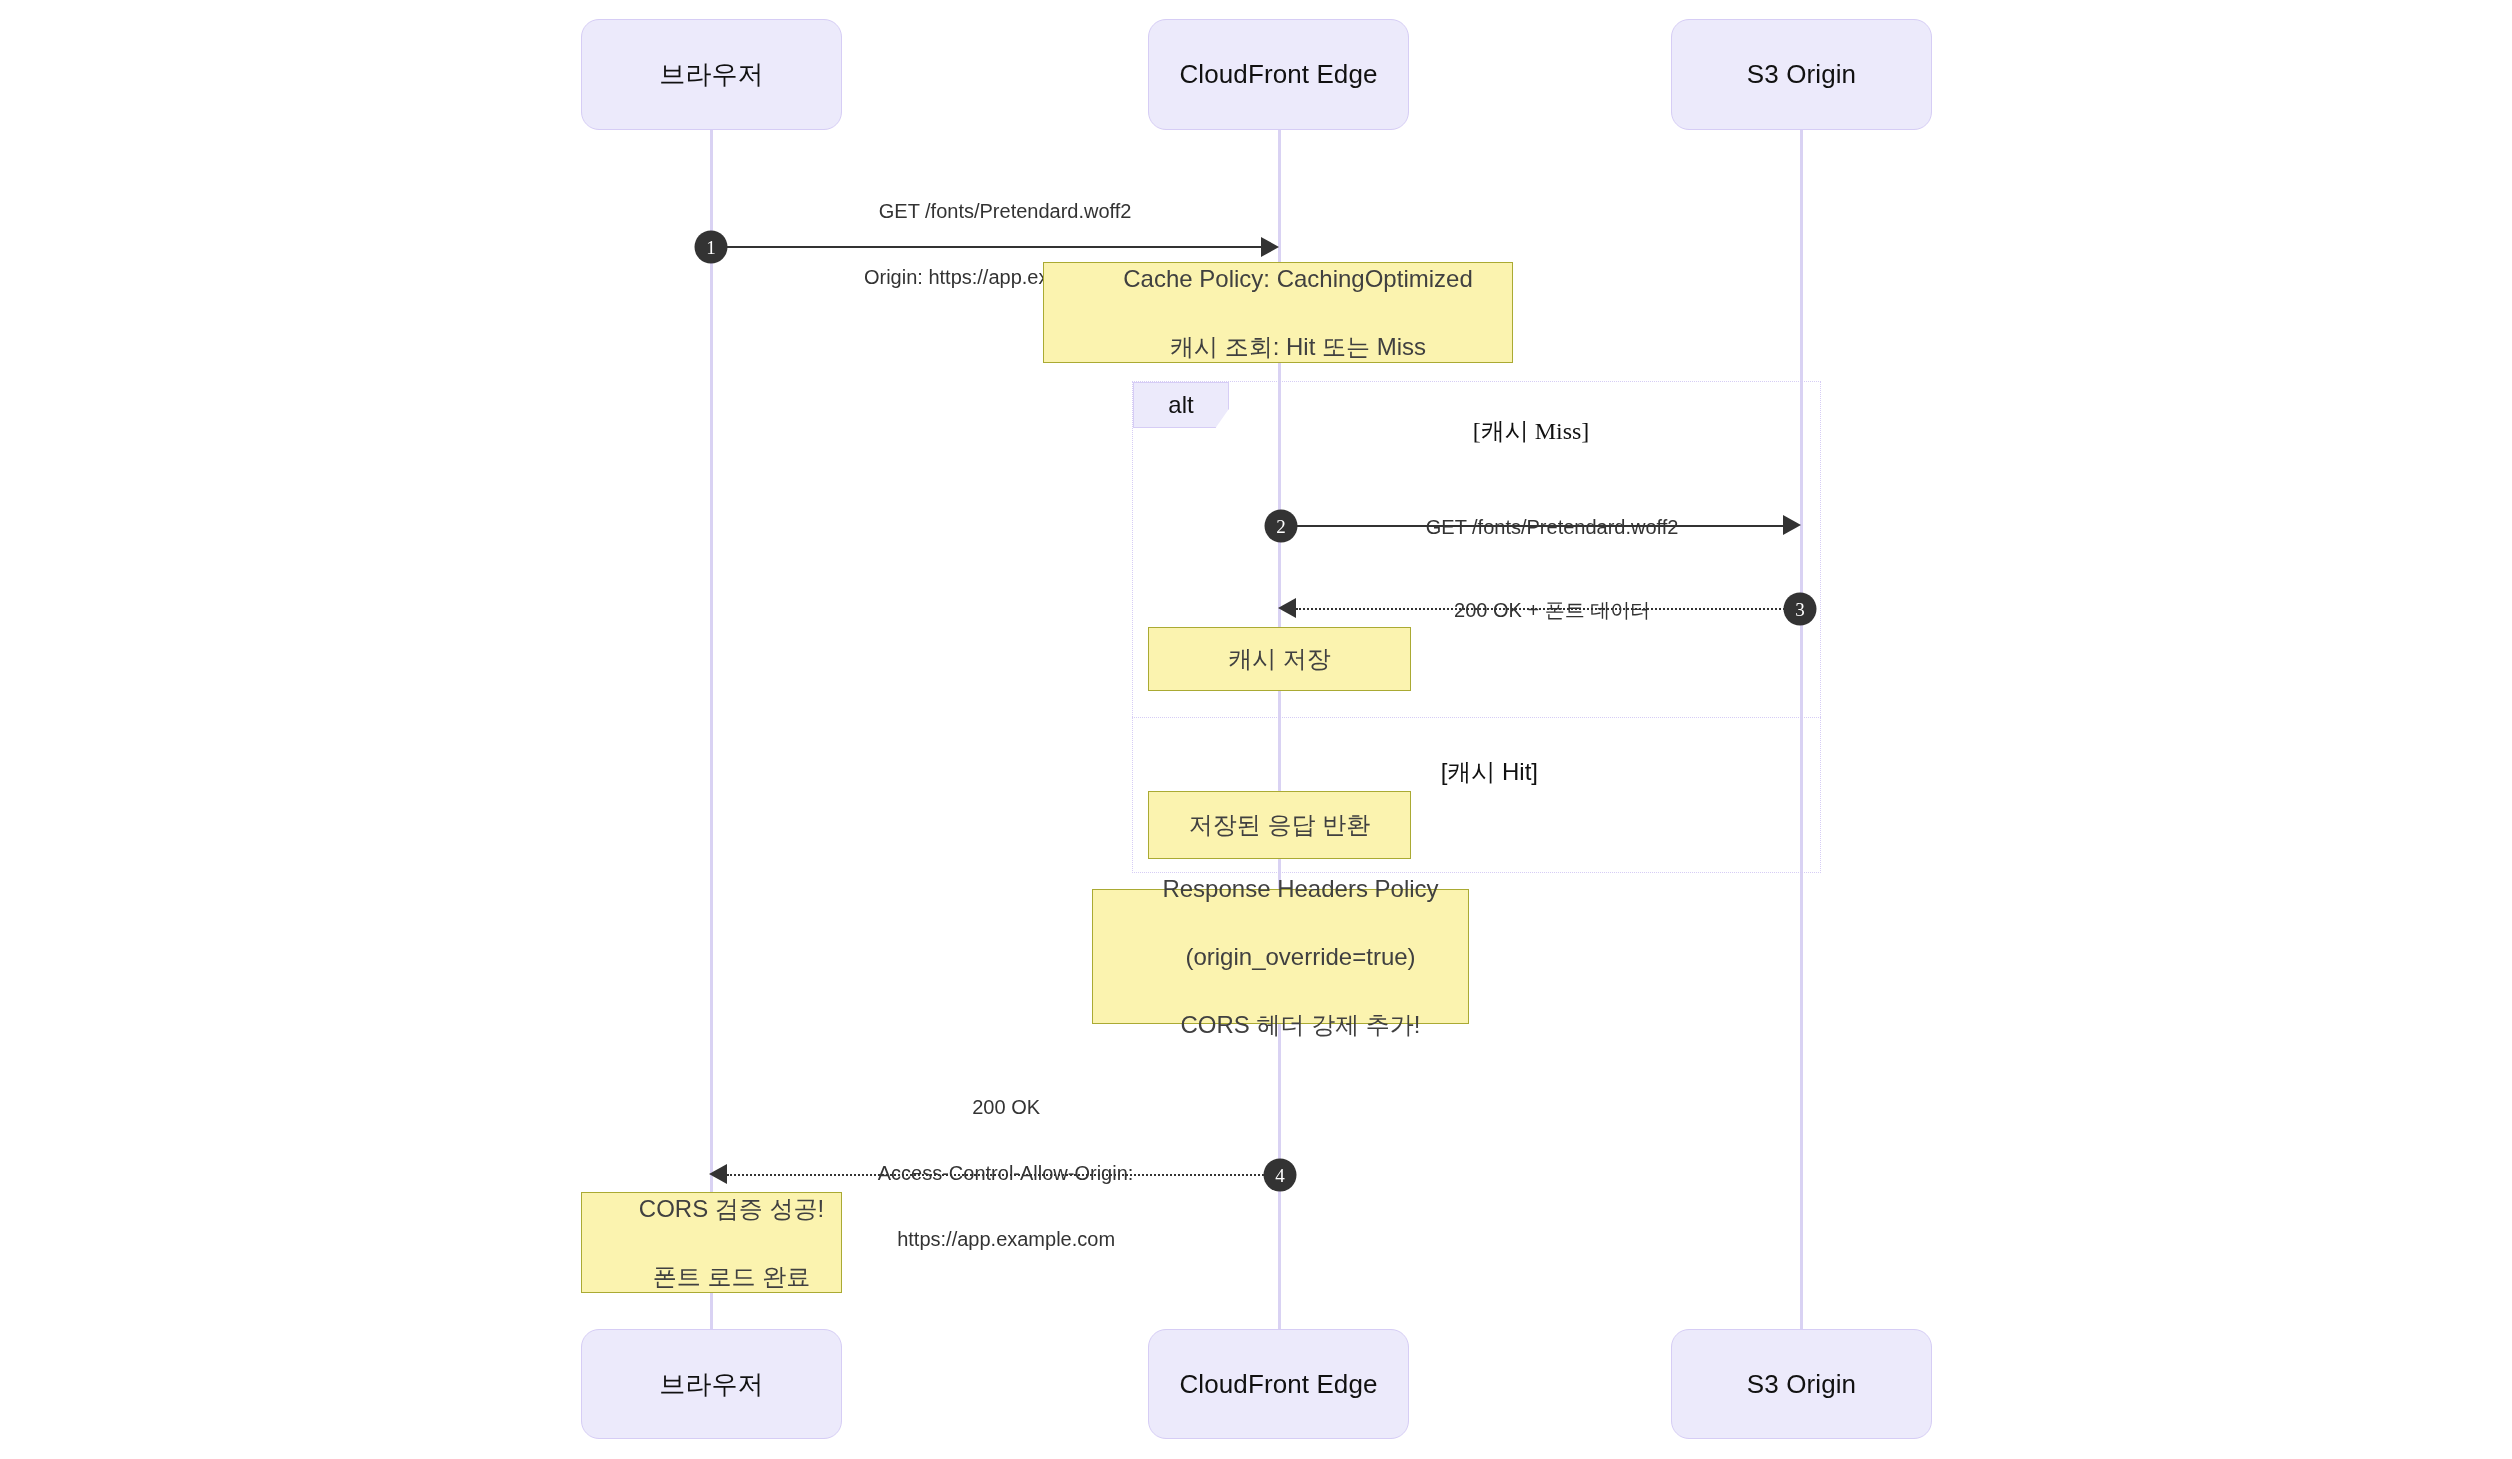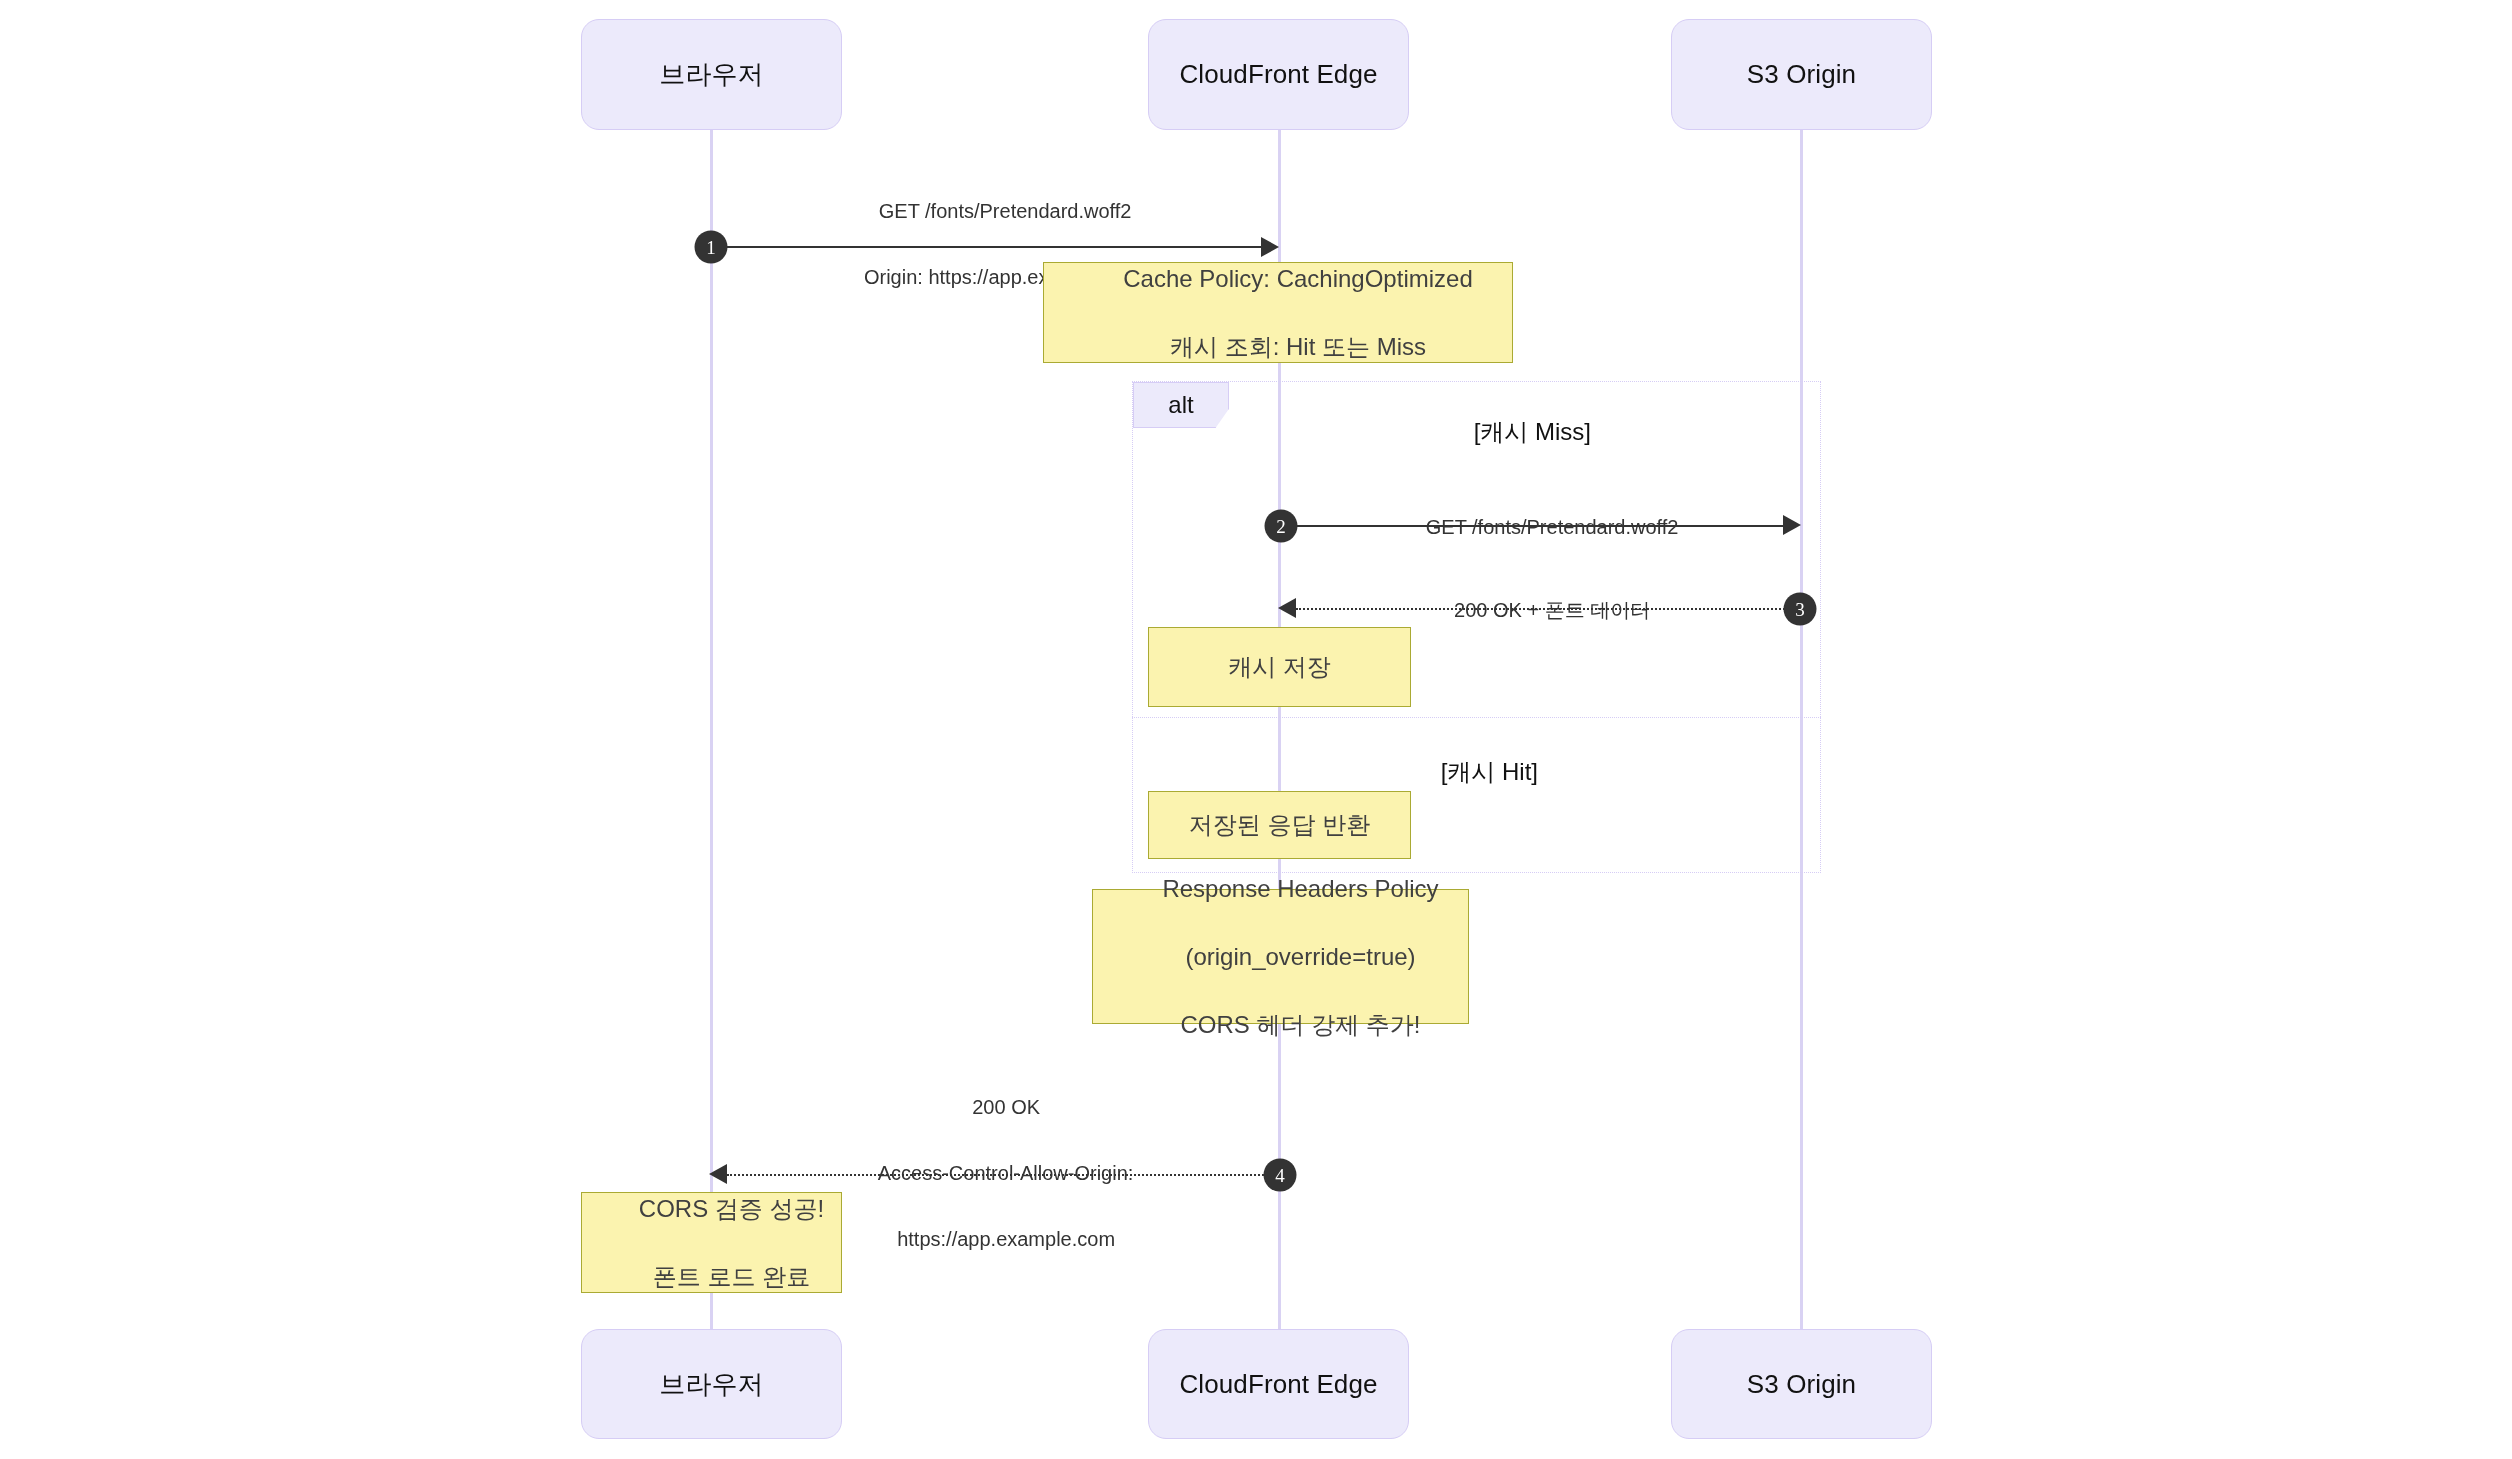--- a/index.html
+++ b/index.html
@@ -141,21 +141,21 @@
     <div>
       <span>Cache Policy: CachingOptimized</span><br>
       <span>캐시 조회: Hit 또는 Miss</span>
     </div>
   </div>
 
   <div class="frag" style="left:1132px;top:381px;width:689px;height:492px;"></div>
   <div class="frag-label" style="left:1133px;top:382px;width:96px;height:46px;">
     <span>alt</span>
   </div>
-  <div class="frag-cond" style="left:1519px;top:388px;">
+  <div class="frag-cond" style="left:1519px;top:388px;font-family:Liberation Serif, serif;">
     <span>[캐시 Miss]</span>
   </div>
 
   <div class="msg-label" style="left:1541px;top:478px;width:673px;">
     <span>GET /fonts/Pretendard.woff2</span>
   </div>
   <div class="arrow-line" style="left:1280px;top:525px;width:504px;"></div>
   <div class="arrow-head right" style="left:1783px;top:515px;"></div>
   <div class="seq-num" style="left:1281px;top:526px;">
     <span>2</span>
@@ -163,21 +163,21 @@
 
   <div class="msg-label" style="left:1541px;top:561px;width:673px;">
     <span>200 OK + 폰트 데이터</span>
   </div>
   <div class="arrow-line dashed" style="left:1296px;top:608px;width:504px;"></div>
   <div class="arrow-head left" style="left:1278px;top:598px;"></div>
   <div class="seq-num" style="left:1800px;top:609px;">
     <span>3</span>
   </div>
 
-  <div class="note" style="left:1148px;top:627px;width:263px;height:80px;">
+  <div class="note" style="left:1148px;top:627px;width:263px;height:64px;">
     <span>캐시 저장</span>
   </div>
 
   <div class="frag-divider" style="left:1132px;top:717px;width:689px;"></div>
   <div class="frag-cond" style="left:1476px;top:728px;">
     <span>[캐시 Hit]</span>
   </div>
 
   <div class="note" style="left:1148px;top:791px;width:263px;height:68px;">
     <span>저장된 응답 반환</span>

